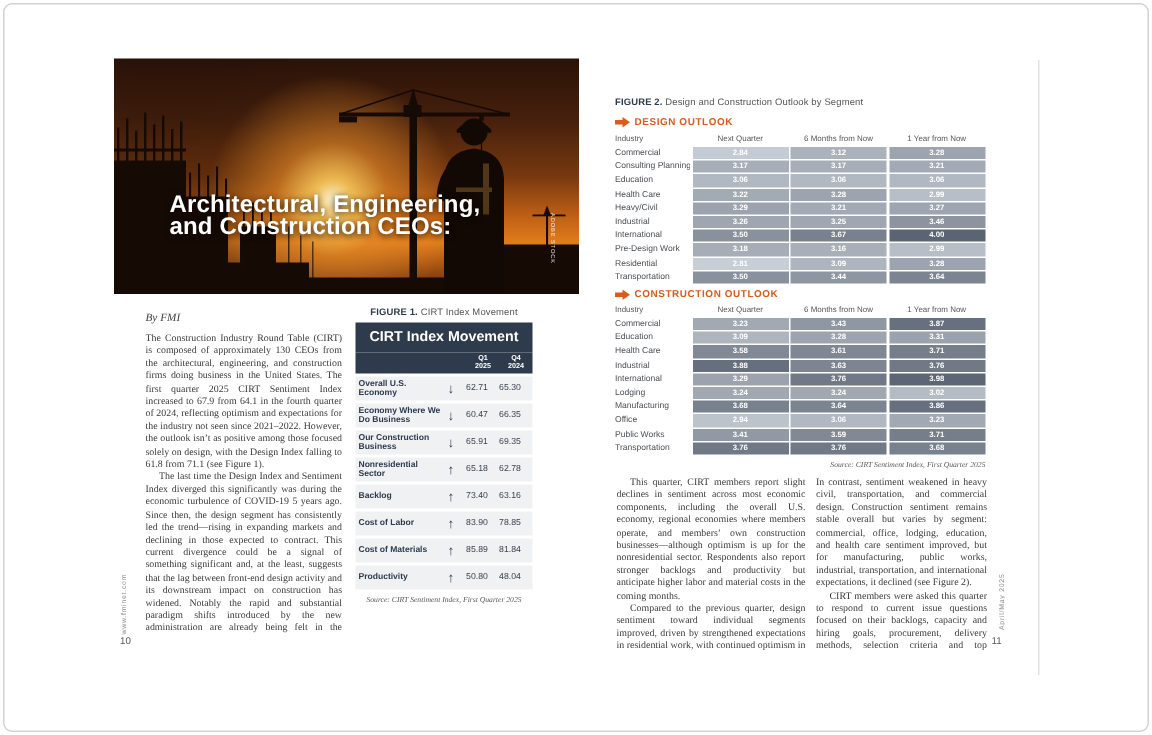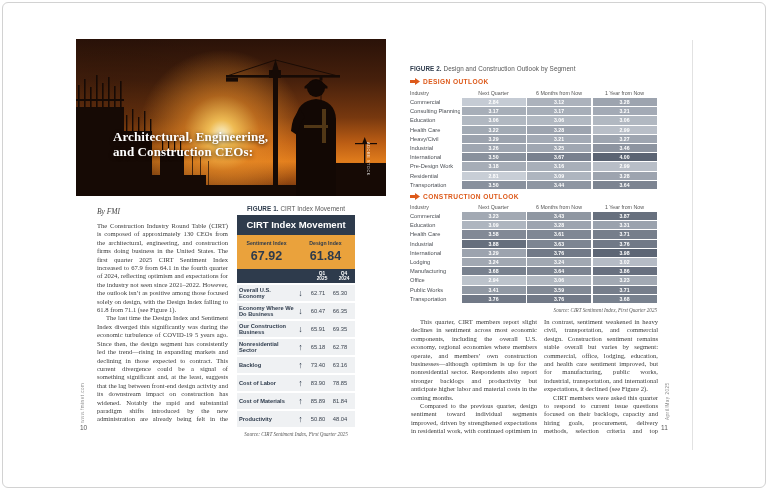--- a/index.html
+++ b/index.html
@@ -9,21 +9,21 @@
   .abs{position:absolute;}
 
   
   #hero{left:76px;top:39px;width:310px;height:157px;overflow:hidden;
         background-image:
           radial-gradient(circle at 47% 60%, rgba(255,250,215,.95) 0%, rgba(250,200,90,.9) 7%, rgba(244,148,42,.55) 20%, rgba(244,148,42,0) 44%),
           radial-gradient(circle at 12% 95%, rgba(0,0,0,.35) 0%, rgba(0,0,0,0) 55%),
           linear-gradient(180deg,#2a1208 0%,#46200c 26%,#77380f 50%,#bb5d14 66%,#e07c1c 78%,#8d4410 92%,#321808 100%);}
   #hero svg{position:absolute;inset:0;width:100%;height:100%;}
   #hero-title{position:absolute;left:37px;top:90px;color:#fff;text-shadow:0 1px 4px rgba(18,8,2,.9);}
-  #hero-title .b{font-size:13px;font-weight:bold;line-height:15px;letter-spacing:.1px;font-family:Liberation Serif, serif;}
+  #hero-title .b{font-size:16px;font-weight:bold;line-height:15px;letter-spacing:.1px;}
   #hero-title .r{font-size:13px;font-weight:normal;line-height:15px;letter-spacing:.1px;}
   #photo-credit{position:absolute;right:16px;top:103px;writing-mode:vertical-rl;font-size:3.8px;
                 letter-spacing:.6px;color:rgba(255,255,255,.85);}
 
   
   .serifcol{font-family:"Liberation Serif",serif;font-size:6.6px;line-height:8.4px;text-align:justify;
             color:#3a3a3a;overflow:hidden;}
   .serifcol p{margin:0 0 0 0;}
   .serifcol p + p{margin-top:0;}
   #body-left p:nth-child(2){text-indent:9px;}
@@ -157,30 +157,20 @@
       <p>The Construction Industry Round Table (CIRT) is composed of approximately 130 CEOs from the architectural, engineering, and construction firms doing business in the United States. The first quarter 2025 CIRT Sentiment Index increased to 67.9 from 64.1 in the fourth quarter of 2024, reflecting optimism and expectations for the industry not seen since 2021–2022. However, the outlook isn’t as positive among those focused solely on design, with the Design Index falling to 61.8 from 71.1 (see Figure 1).</p>
       <p>The last time the Design Index and Sentiment Index diverged this significantly was during the economic turbulence of COVID-19 5 years ago. Since then, the design segment has consistently led the trend—rising in expanding markets and declining in those expected to contract. This current divergence could be a signal of something significant and, at the least, suggests that the lag between front-end design activity and its downstream impact on construction has widened. Notably the rapid and substantial paradigm shifts introduced by the new administration are already being felt in the planning and design stages, though not yet in the subsequent building phase. Either way, this remains a critical trend to monitor throughout the remainder of 2025.</p>
     </div>
 
   <div class="abs figcap" id="fig1-caption">
     <b>FIGURE 1.</b><span> CIRT Index Movement</span>
   </div>
 
   <div class="abs" id="fig1">
     <div class="f1bar">CIRT Index Movement</div>
-    <div class="f1orange">
-      <div class="f1sum">
-        <span class="f1sumlab">Sentiment Index</span>
-        <span class="f1sumval">67.92</span>
-      </div>
-      <div class="f1sum">
-        <span class="f1sumlab">Design Index</span>
-        <span class="f1sumval">61.84</span>
-      </div>
-    </div>
     <div class="f1qrow">
       <div class="f1qh">Q1
 2025</div>
       <div class="f1qh">Q4
 2024</div>
     </div>
     <div id="fig1-rows">
         <div class="f1row">
           <span class="f1label">Overall U.S. Economy</span>
           <span class="f1arrow">↓</span>

